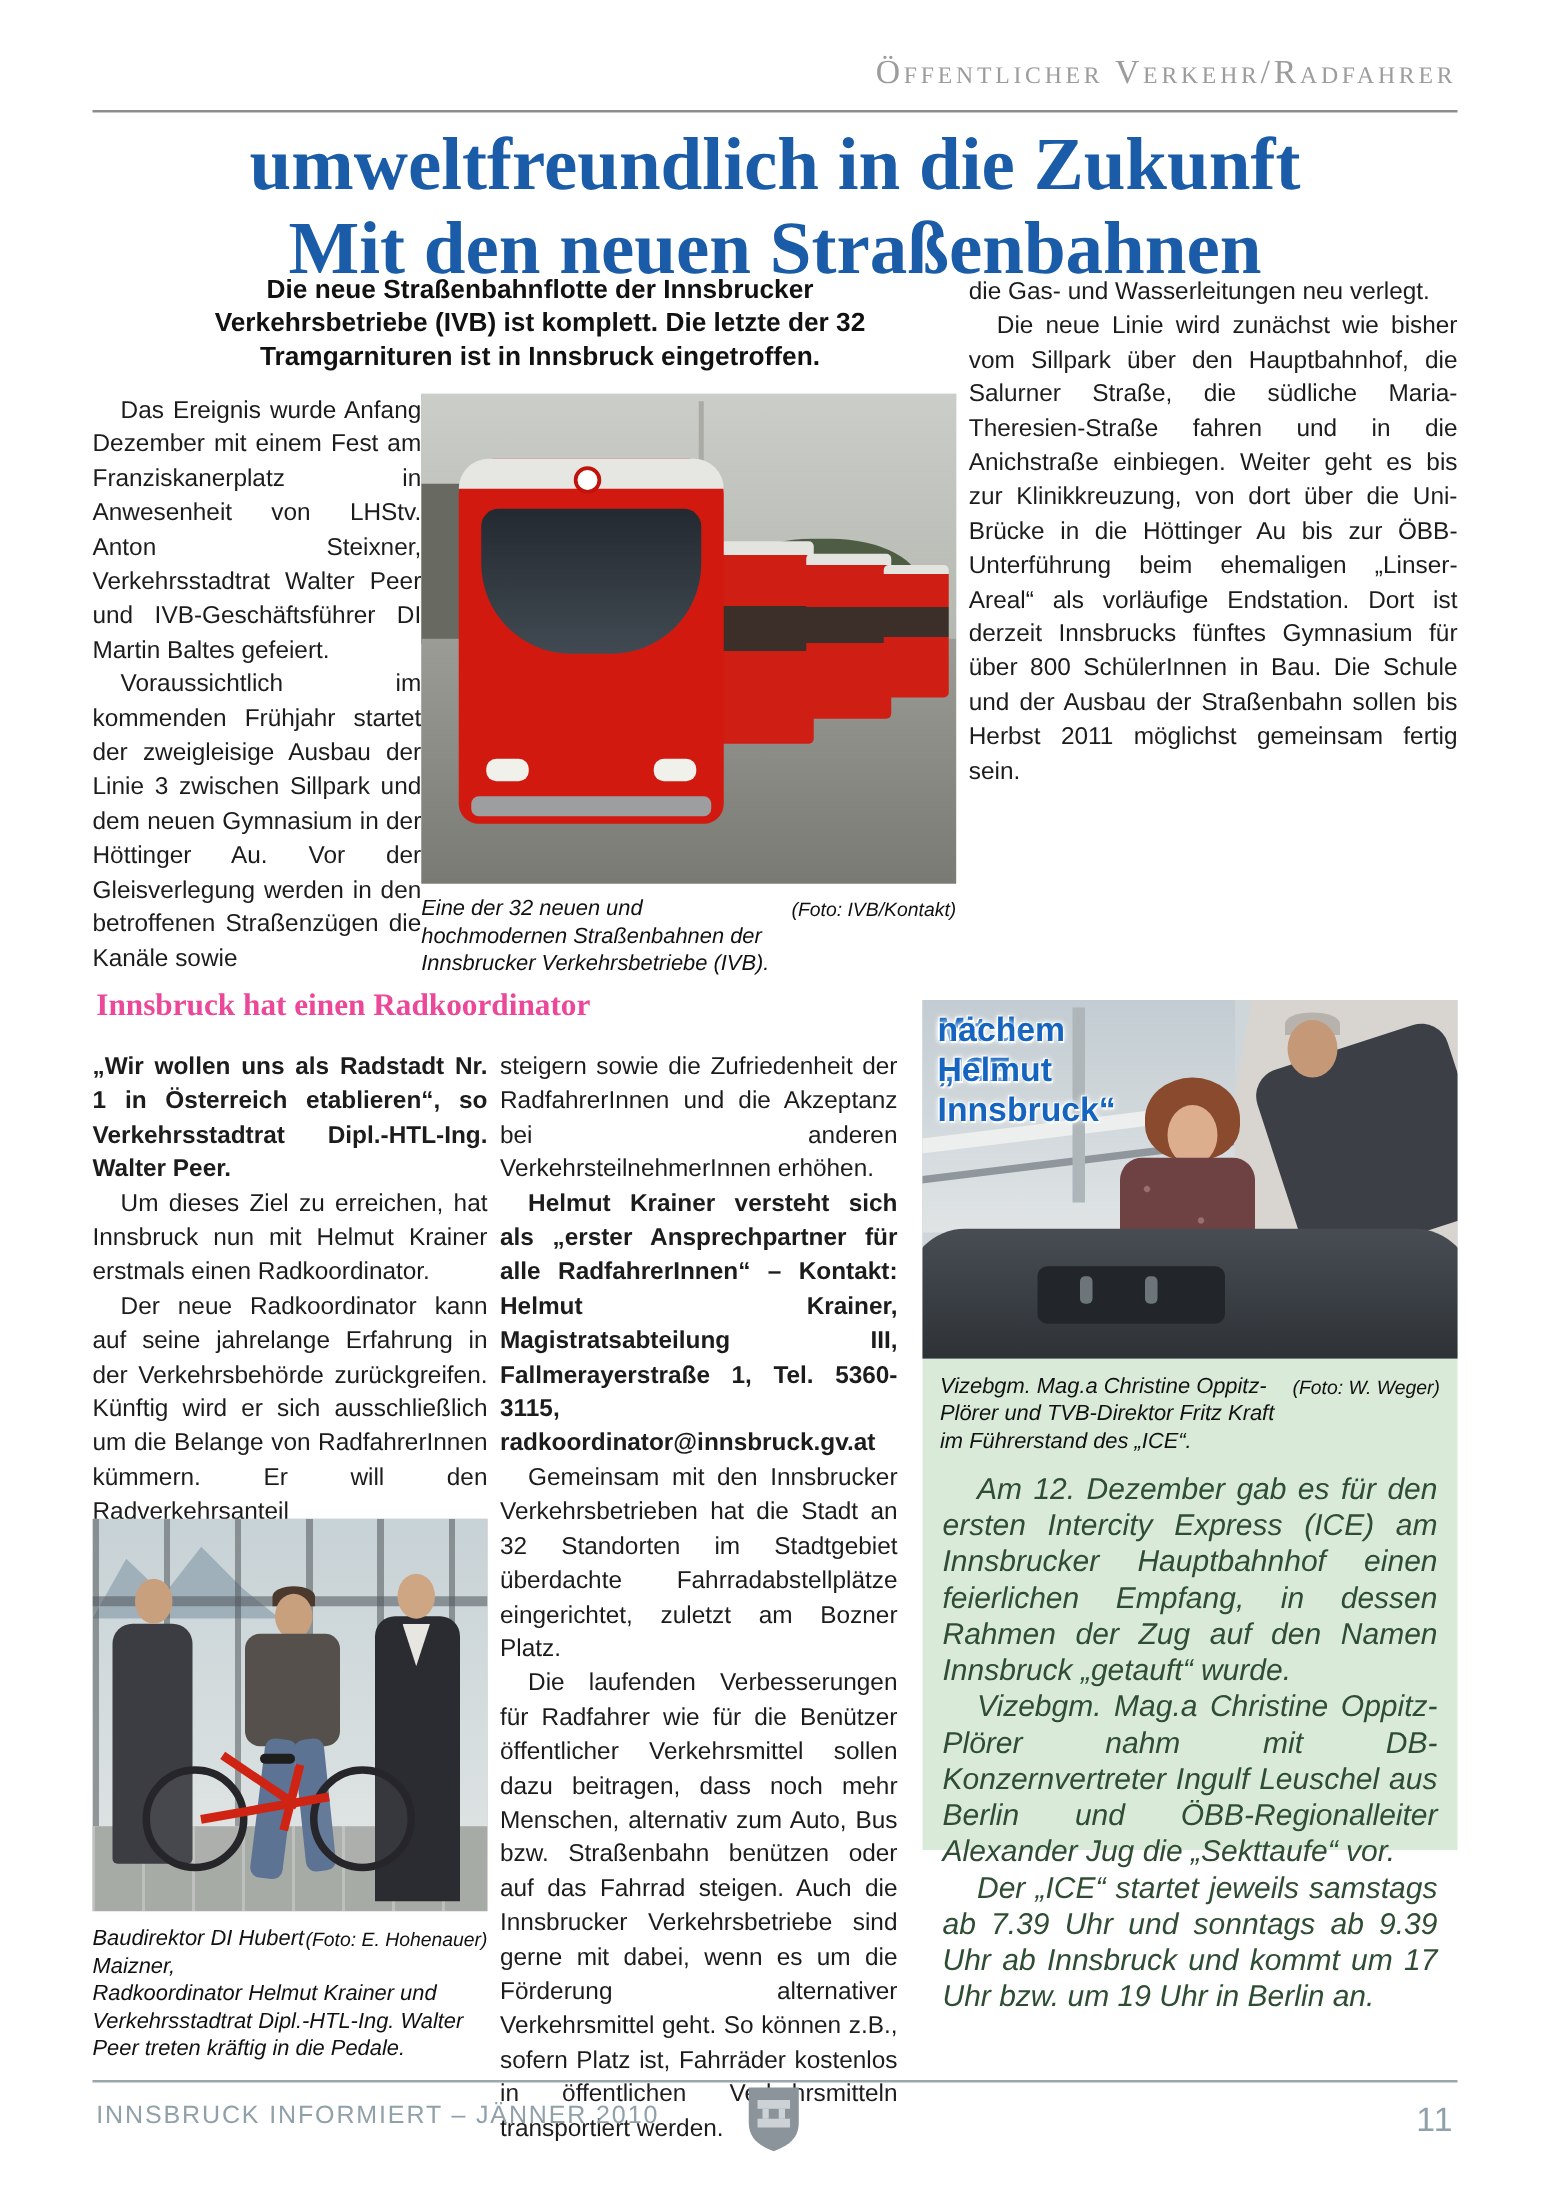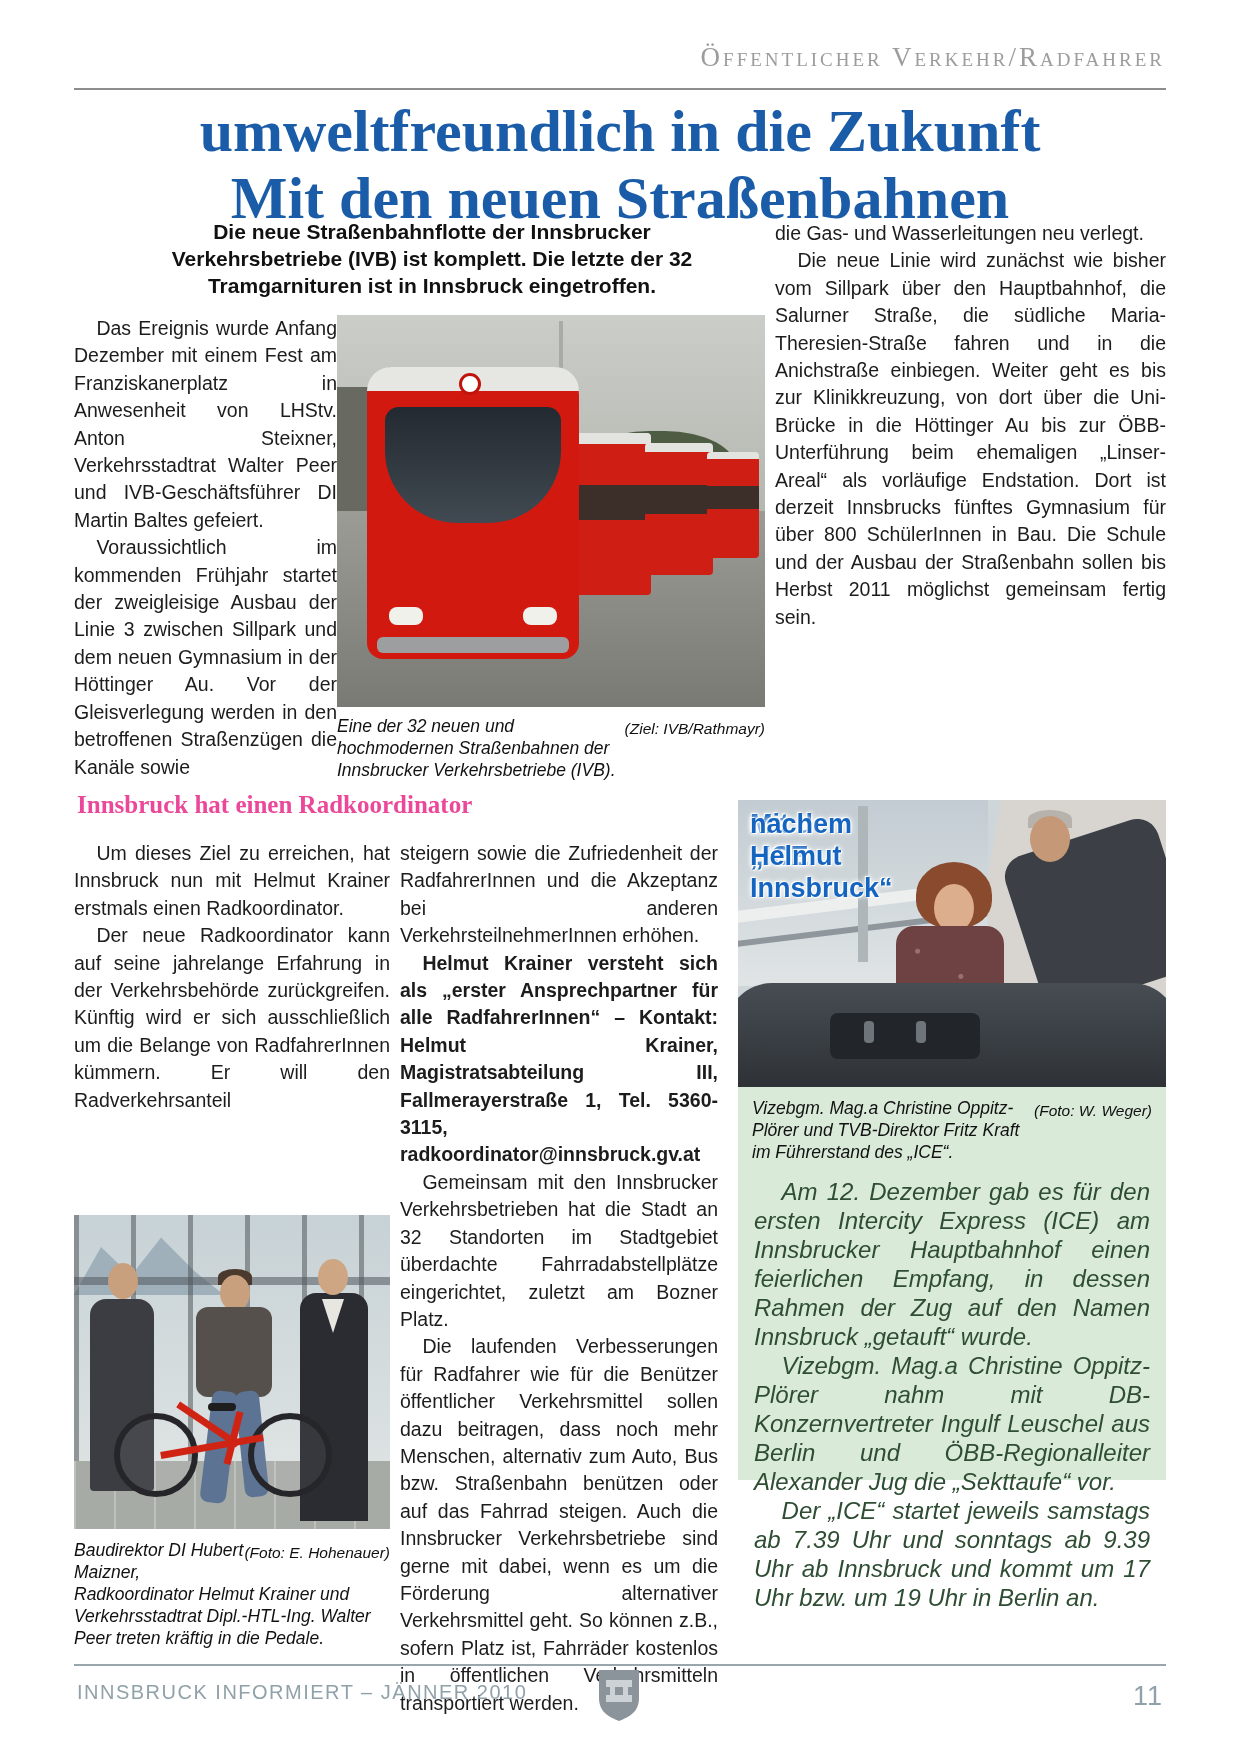--- a/index.html
+++ b/index.html
@@ -170,32 +170,33 @@
     <div class="t-seg t-seg3"></div>
     <div class="t-front"></div>
     <div class="t-roof"></div>
     <div class="t-ws"></div>
     <div class="t-logo"></div>
     <div class="t-lightL"></div>
     <div class="t-lightR"></div>
     <div class="t-bumper"></div>
   </div>
   <div class="caption cap1">
-    <span class="credit">(Ziel: IVB/Rathmayr)</span>
+    <span class="credit">(Foto: IVB/Kontakt)</span>
     <span>Eine der 32 neuen und hochmodernen Straßenbahnen der Innsbrucker Verkehrsbetriebe (IVB).</span>
   </div>
 
   <div class="colR1 body">
     <p>die Gas- und Wasserleitungen neu verlegt.</p>
     <p class="ind">Die neue Linie wird zunächst wie bisher vom Sillpark über den Hauptbahnhof, die Salurner Straße, die südliche Maria-Theresien-Straße fahren und in die Anichstraße einbiegen. Weiter geht es bis zur Klinikkreuzung, von dort über die Uni-Brücke in die Höttinger Au bis zur ÖBB-Unterführung beim ehemaligen „Linser-Areal“ als vorläufige Endstation. Dort ist derzeit Innsbrucks fünftes Gymnasium für über 800 SchülerInnen in Bau. Die Schule und der Ausbau der Straßenbahn sollen bis Herbst 2011 möglichst gemeinsam fertig sein.</p>
   </div>
 
   <h2 class="headline2">Innsbruck hat einen Radkoordinator</h2>
 
   <div class="col2a body">
+    <p class="bold">„Wir wollen uns als Radstadt Nr. 1 in Österreich etablieren“, so Verkehrsstadtrat Dipl.-HTL-Ing. Walter Peer.</p>
     <p class="ind">Um dieses Ziel zu erreichen, hat Innsbruck nun mit Helmut Krainer erstmals einen Radkoordinator.</p>
     <p class="ind">Der neue Radkoordinator kann auf seine jahrelange Erfahrung in der Verkehrsbehörde zurückgreifen. Künftig wird er sich ausschließlich um die Belange von RadfahrerInnen kümmern. Er will den Radverkehrsanteil</p>
   </div>
 
   <div class="photo ph2">
     <div class="b-bg"></div>
     <div class="b-mountain"></div>
     <div class="b-mullions"></div>
     <div class="b-beam"></div>
     <div class="b-floor"></div>

